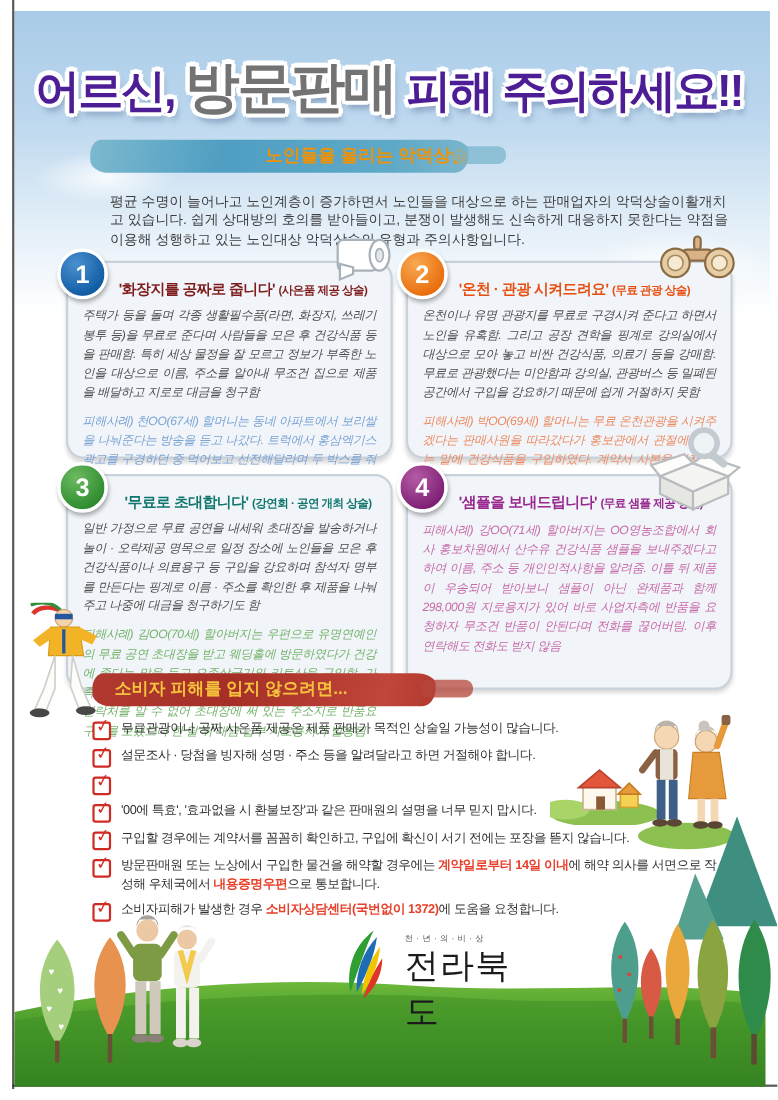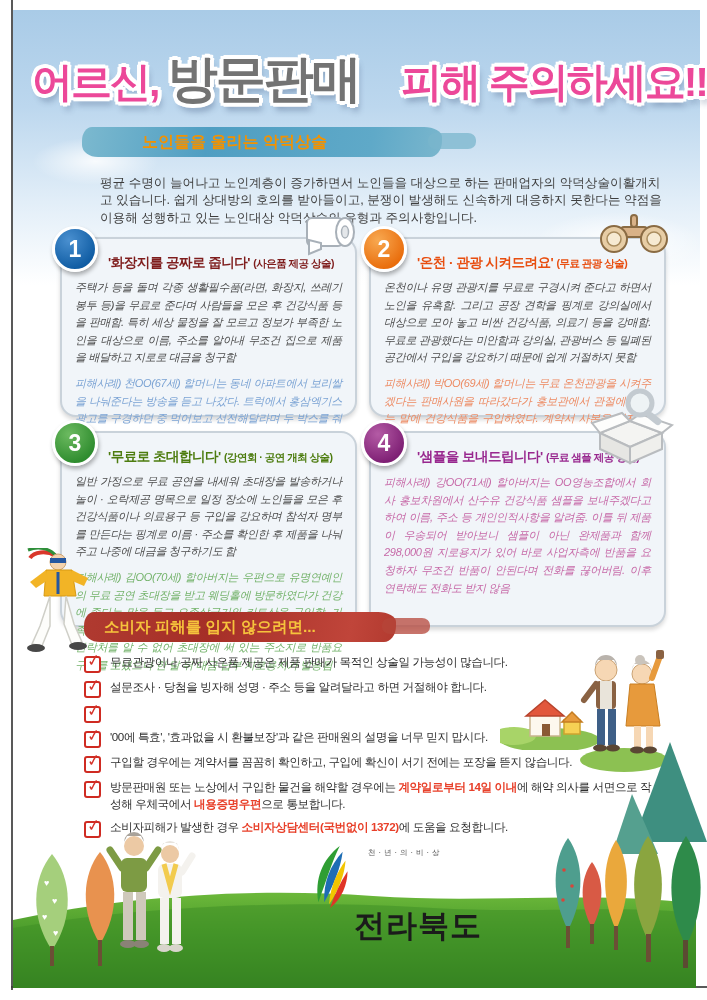--- a/index.html
+++ b/index.html
@@ -16,28 +16,28 @@
       radial-gradient(120px 45px at 88% 85%, rgba(255,255,255,.95), rgba(255,255,255,0) 70%),
       radial-gradient(90px 34px at 12% 55%, rgba(255,255,255,.85), rgba(255,255,255,0) 70%),
       radial-gradient(140px 50px at 55% 100%, rgba(255,255,255,.9), rgba(255,255,255,0) 75%),
       linear-gradient(#a9cbe7 0%, #bcd7ee 35%, #e2eef8 70%, #ffffff 100%);}
 
   
   .title{position:absolute;left:0;top:46px;width:707px;text-align:center;font-weight:900;
     font-size:41px;letter-spacing:-2px;white-space:nowrap;
     text-shadow:-3px -3px 0 #fff,3px -3px 0 #fff,-3px 3px 0 #fff,3px 3px 0 #fff,
       -4px 0 0 #fff,4px 0 0 #fff,0 -4px 0 #fff,0 4px 0 #fff,3px 7px 6px rgba(50,70,110,.45);}
-  .title .navy{color:#ec4899;margin-left:32px;}
+  .title .navy{color:#4c1d95;}
   .title .red{color:#737373;font-size:50px;}
 
   
   .ribbon{position:absolute;height:30px;line-height:30px;font-weight:bold;border-radius:10px 18px 12px 16px/14px 10px 16px 12px;}
   .ribbon:after{content:"";position:absolute;right:-34px;top:6px;width:48px;height:16px;border-radius:8px/7px;opacity:.75;}
-  .ribbon1{left:82px;top:127px;width:300px;padding-left:60px;font-size:16px;color:#f39200;
-    background:linear-gradient(100deg,#7cb9cf,#4f9ec2 35%,#5fa9c8 80%,#7ab6cd);}
+  .ribbon1{left:82px;top:127px;width:300px;padding-left:44px;font-size:16px;color:#f39200;
+    background:linear-gradient(100deg,#7cb9cf,#4f9ec2 35%,#5fa9c8 80%,#7ab6cd);text-align:right;}
   .ribbon1:after{background:#79b5cc;}
   .ribbon2{left:84px;top:612px;width:292px;padding-left:20px;font-size:15.5px;color:#f6c33c;
     background:linear-gradient(100deg,#b03a30,#a52f27 40%,#c0453a 85%,#b23a2f);}
   .ribbon2:after{background:#b5463a;}
 
   .intro{position:absolute;left:100px;top:162px;width:562px;font-size:12.6px;line-height:1.42;color:#3e3e3e;}
 
   
   .cards{position:absolute;left:60px;top:237px;width:606px;}
   .card{position:absolute;background:#f1f5f9;border:2px solid #c9d2da;border-radius:16px;
@@ -48,39 +48,39 @@
   .card4{left:309px;top:194px;width:297px;height:196px;}
   .num{position:absolute;left:-10px;top:-13px;width:40px;height:40px;border-radius:50%;
     border:3px solid #fff;color:#fff;font-size:23px;font-weight:bold;text-align:center;line-height:40px;
     box-shadow:1px 3px 4px rgba(0,0,0,.3);}
   .card1 .num{background:radial-gradient(circle at 35% 28%,#4a90d0,#0f5ca3 75%);}
   .card2 .num{background:radial-gradient(circle at 35% 28%,#f8a951,#e96d0c 75%);}
   .card3 .num{background:radial-gradient(circle at 35% 28%,#6cba60,#2e8c2e 75%);}
   .card4 .num{background:radial-gradient(circle at 35% 28%,#b45ba5,#7e1f74 75%);}
   .card h3{margin:15px 12px 7px 46px;font-size:13.5px;letter-spacing:-0.5px;}
   .card h3 .sub{font-size:10.5px;}
-  .card1 h3{color:#7f1d1d;}.card2 h3{color:#e84e10;}.card3 h3{color:#4d7c0f;}.card4 h3{color:#98278e;}
+  .card1 h3{color:#7f1d1d;}.card2 h3{color:#e84e10;}.card3 h3{color:#0f766e;text-align:center;}.card4 h3{color:#98278e;}
   .card p{margin:0 13px;font-size:11px;line-height:1.6;text-align:justify;letter-spacing:-0.3px;font-style:italic;}
   .cbody{color:#4c4c4c;}
   .ccase{margin-top:8px !important;}
   .card1 .ccase{color:#7ba3d4;}.card2 .ccase{color:#ed8a62;}.card3 .ccase{color:#74b36b;}.card4 .ccase{color:#c76aa8;}
   .corner-icon{position:absolute;}
 
   
   .checklist{position:absolute;left:84px;top:654px;width:568px;}
   .chk-item{display:flex;gap:9px;margin-bottom:6px;font-size:11.6px;line-height:1.45;color:#2e2e2e;letter-spacing:-0.4px;}
   .chk-box{position:relative;flex:0 0 13px;width:13px;height:13px;margin-top:2px;border:2px solid #cf2b22;border-radius:3px;background:#fff;}
   .chk-box .tick{position:absolute;left:1px;top:-9px;color:#d42f26;font-size:16px;font-weight:bold;transform:rotate(-8deg);}
   .hl{color:#e8402a;font-weight:bold;margin-top:35px;}
 
   
   .grass{position:absolute;left:13px;top:884px;}
   .logo{position:absolute;left:296px;top:846px;width:190px;}
   .logo .slogan{position:absolute;left:72px;top:2px;font-size:7.5px;letter-spacing:3px;color:#555;}
-  .logo .name{position:absolute;left:58px;top:11px;font-size:31px;font-weight:700;letter-spacing:1px;color:#1b1b1b;margin-top:48px;}
+  .logo .name{position:absolute;left:72px;top:11px;font-size:31px;font-weight:400;letter-spacing:1px;color:#1b1b1b;}
   .deco{position:absolute;}
 </style>
 </head>
 <body>
 
 <div class="poster">
   <div class="sky"></div>
   <div class="edge-left"></div>
   <div class="edge-bottom"></div>
 

